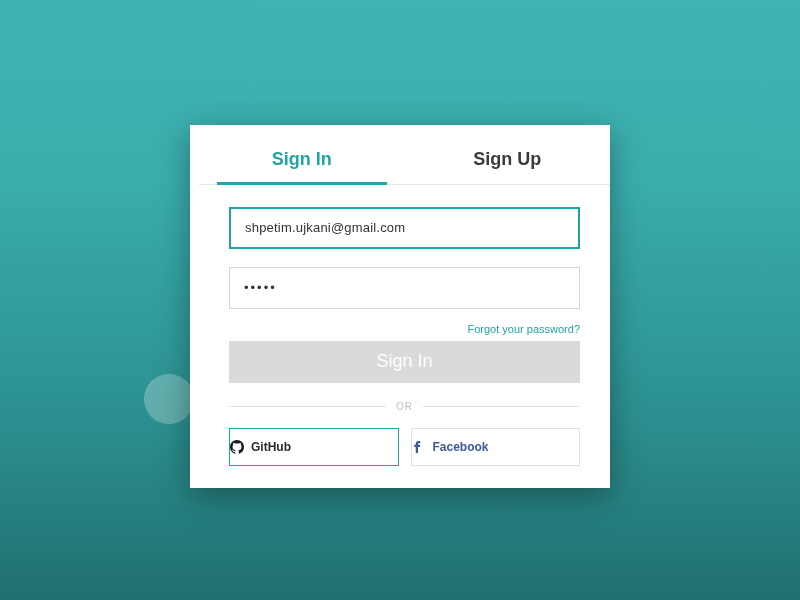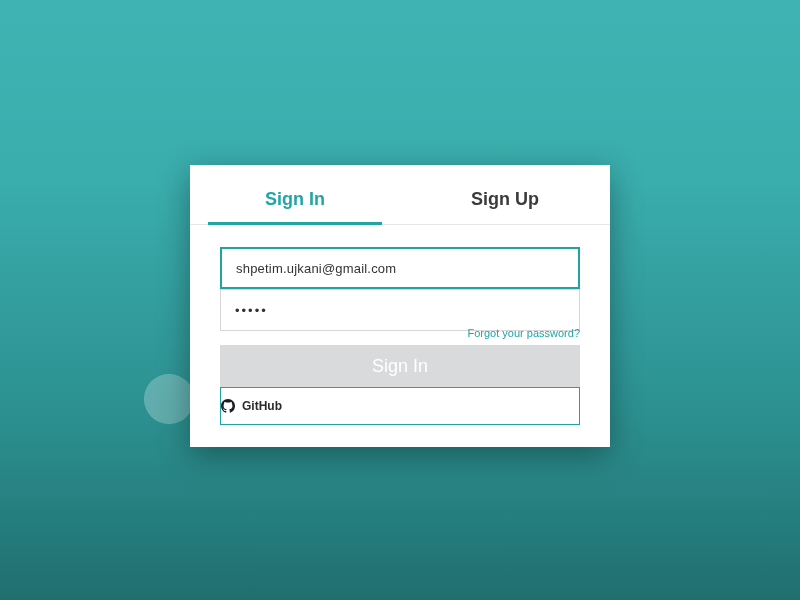--- a/index.html
+++ b/index.html
@@ -14,21 +14,21 @@
     left: 145px; top: 375px;
     width: 48px; height: 48px;
     border-radius: 50%;
     background: rgba(255,255,255,0.25);
     box-shadow: 0 0 0 1px rgba(255,255,255,0.3);
   }
   .card {
     width: 420px;
     background: #ffffff;
     box-shadow: 0 8px 30px rgba(0,0,0,0.35);
-    padding: 0 0 22px 0;
+    padding: 0 0 22px 9px;
     position: relative;
     top: 6px;
   }
   .tabs {
     display: flex;
     border-bottom: 1px solid #e6e6e6;
     padding: 14px 0 0 0;
   }
   .tab {
     flex: 1;
@@ -55,21 +55,21 @@
   }
   .field {
     width: 100%;
     height: 42px;
     border: 1px solid #d7d7d7;
     padding: 0 14px;
     font-size: 13px;
     color: #333;
     outline: none;
     font-family: inherit;
-    margin-bottom: 0;
+    margin-bottom: 18px;
     letter-spacing: 0.2px;
   }
   .field.active {
     border: 2px solid #1fa3a4;
   }
   .pw { letter-spacing: 2px; }
   .forgot {
     text-align: right;
     font-size: 11px;
     color: #1fa3a4;
@@ -133,30 +133,43 @@
   <div class="form">
 
     <input type="text" class="field active" value="shpetim.ujkani@gmail.com" style="">
 
     <input type="text" class="field pw" value="•••••" style="">
 
     <div class="forgot">Forgot your password?</div>
 
     <button class="submit">Sign In</button>
 
+    <div class="or-row">
+      <div class="or-line"></div>
+      <div class="or-text">OR</div>
+      <div class="or-line"></div>
+    </div>
 
     <div class="social-row">
 
       <div class="social gh">
         <span class="ico">
           <svg viewBox="0 0 16 16" width="14" height="14" fill="#1b1f23">
               <path d="M8 0C3.58 0 0 3.58 0 8c0 3.54 2.29 6.53 5.47 7.59.4.07.55-.17.55-.38 0-.19-.01-.82-.01-1.49-2.01.37-2.53-.49-2.69-.94-.09-.23-.48-.94-.82-1.13-.28-.15-.68-.52-.01-.53.63-.01 1.08.58 1.23.82.72 1.21 1.87.87 2.33.66.07-.52.28-.87.51-1.07-1.78-.2-3.64-.89-3.64-3.95 0-.87.31-1.59.82-2.15-.08-.2-.36-1.02.08-2.12 0 0 .67-.21 2.2.82.64-.18 1.32-.27 2-.27.68 0 1.36.09 2 .27 1.53-1.04 2.2-.82 2.2-.82.44 1.1.16 1.92.08 2.12.51.56.82 1.27.82 2.15 0 3.07-1.87 3.75-3.65 3.95.29.25.54.73.54 1.48 0 1.07-.01 1.93-.01 2.2 0 .21.15.46.55.38A8.013 8.013 0 0016 8c0-4.42-3.58-8-8-8z"></path>
             </svg>
         </span>
         <span>GitHub</span>
       </div>
 
+      <div class="social fb">
+        <span class="ico">
+          <svg viewBox="0 0 16 16" width="12" height="14" fill="#3b5998">
+              <path d="M9.5 3H11V0H8.5C6.57 0 5 1.57 5 3.5V5H3v3h2v8h3V8h2.5L11 5H8V3.5C8 3.22 8.22 3 8.5 3H9.5z"></path>
+            </svg>
+        </span>
+        <span>Facebook</span>
+      </div>
 
 
     </div>
 
   </div>
 </div>
 
 </body></html>

